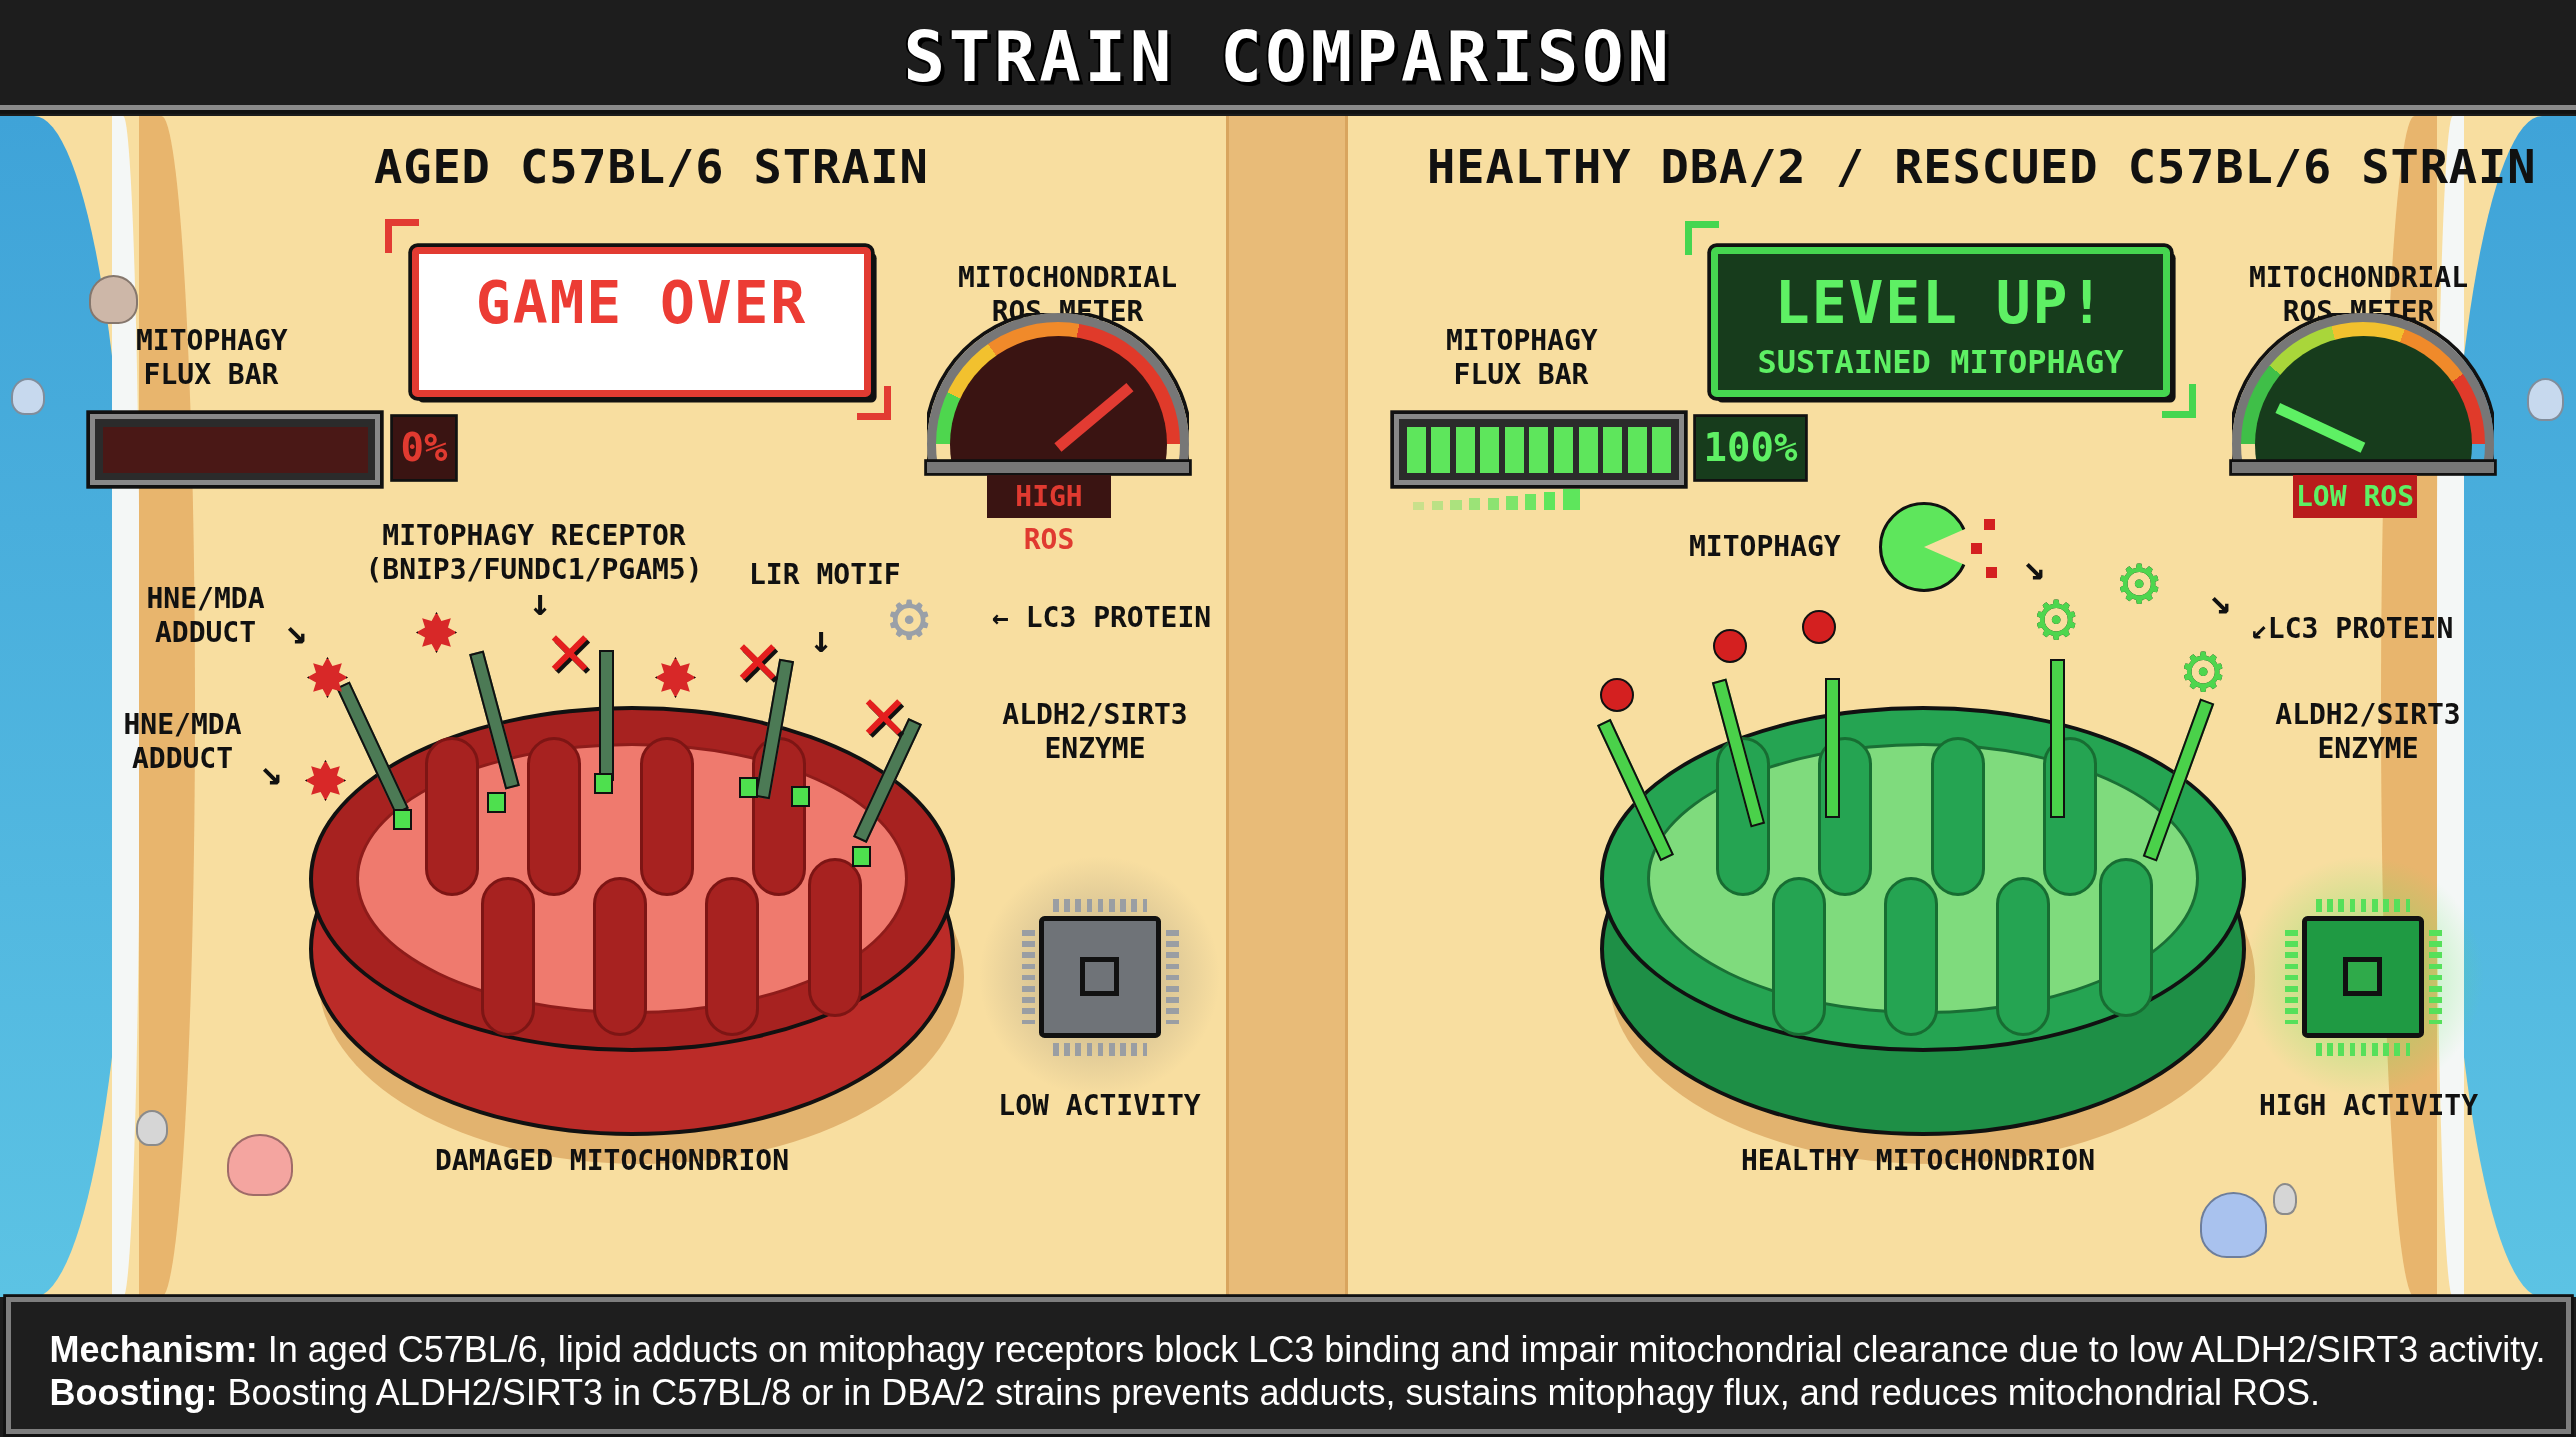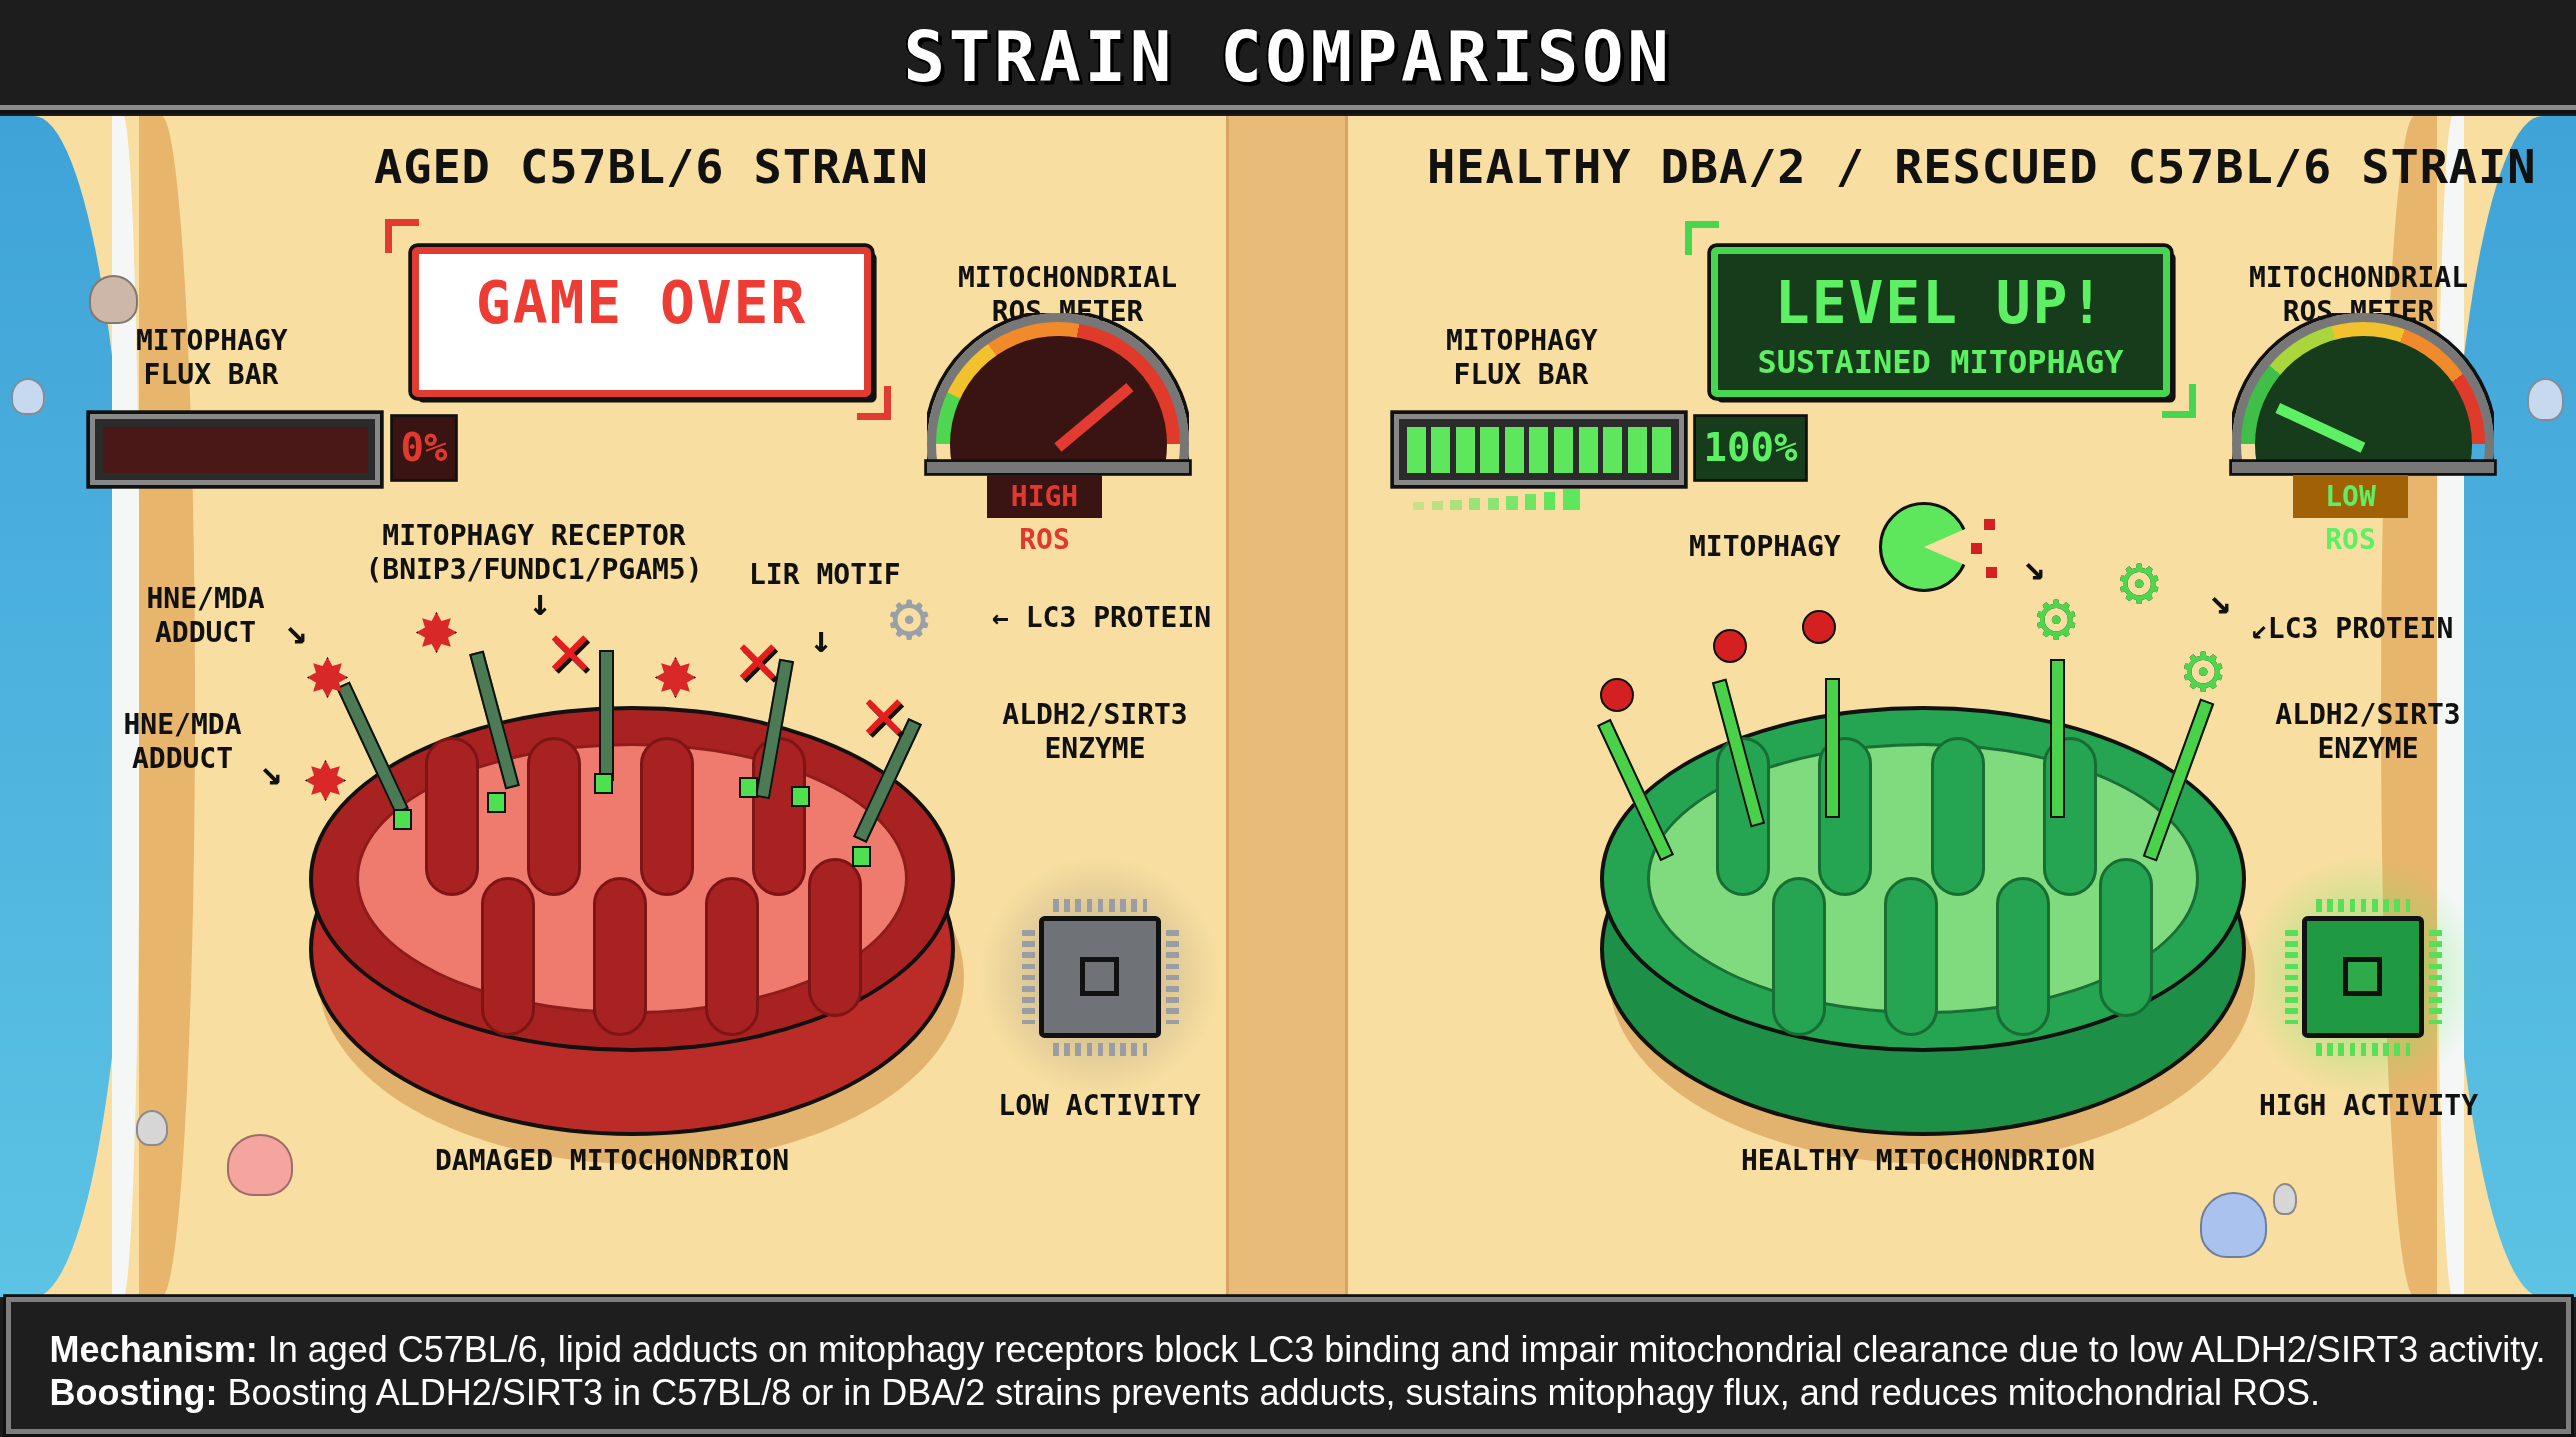--- a/index.html
+++ b/index.html
@@ -56,23 +56,23 @@
   .flux-pct.red { background: #3a1412; color: #e03a30; }
   .flux-pct.green { background: #173c1c; color: #5ef064; }
 
   
   .gauge { position: absolute; top: 197px; width: 262px; height: 150px; overflow: hidden; }
   .gauge-arc { position: absolute; left: 0; top: 0; width: 262px; height: 262px; border-radius: 50%; border: 9.4px solid #777;
     box-shadow: 0 0 0 3.7px #111; }
   .gauge-inner { position: absolute; left: 22.5px; top: 22.5px; width: 217px; height: 217px; border-radius: 50%; }
   .gauge-needle { position: absolute; width: 94px; height: 11.2px; left: 131px; top: 129px; transform-origin: 0 50%; }
   .gauge-base { position: absolute; top: 346px; width: 262px; height: 11.2px; background: #777; box-shadow: 0 0 0 2.8px #111; }
-  .gauge-tag { position: absolute; top: 359px; width: 115px; height: 43px; font-size: 28px; font-weight: bold; text-align: center; line-height: 43px; }
+  .gauge-tag { position: absolute; top: 359px; width: 124px; height: 43px; font-size: 28px; font-weight: bold; text-align: center; line-height: 43px; }
   .gauge-tag.red { background: #3a1412; color: #e03a30; }
-  .gauge-tag.green { background: #a16207; color: #5ef064; }
+  .gauge-tag.green { background: #b91c1c; color: #5ef064; }
 
   
   .mito { position: absolute; top: 590px; width: 646px; height: 449px; }
   .mito .shadow { position: absolute; left: 9.4px; top: 84px; width: 646px; height: 374px; border-radius: 50%; background: #e2b36f; }
   .mito .base { position: absolute; left: 0; top: 56px; width: 646px; height: 374px; border-radius: 50%; border: 4.7px solid #111; }
   .mito .top { position: absolute; left: 0; top: 0; width: 646px; height: 346px; border-radius: 50%; border: 4.7px solid #111; }
   .mito .matrix { position: absolute; left: 47px; top: 37px; width: 552px; height: 271px; border-radius: 50%; border: 3.7px solid; }
   .crista { position: absolute; width: 54px; height: 159px; border-radius: 27px; border: 3.7px solid; }
   .mito.red .base { background: #bb2b28; }
   .mito.red .top { background: #a72220; }

